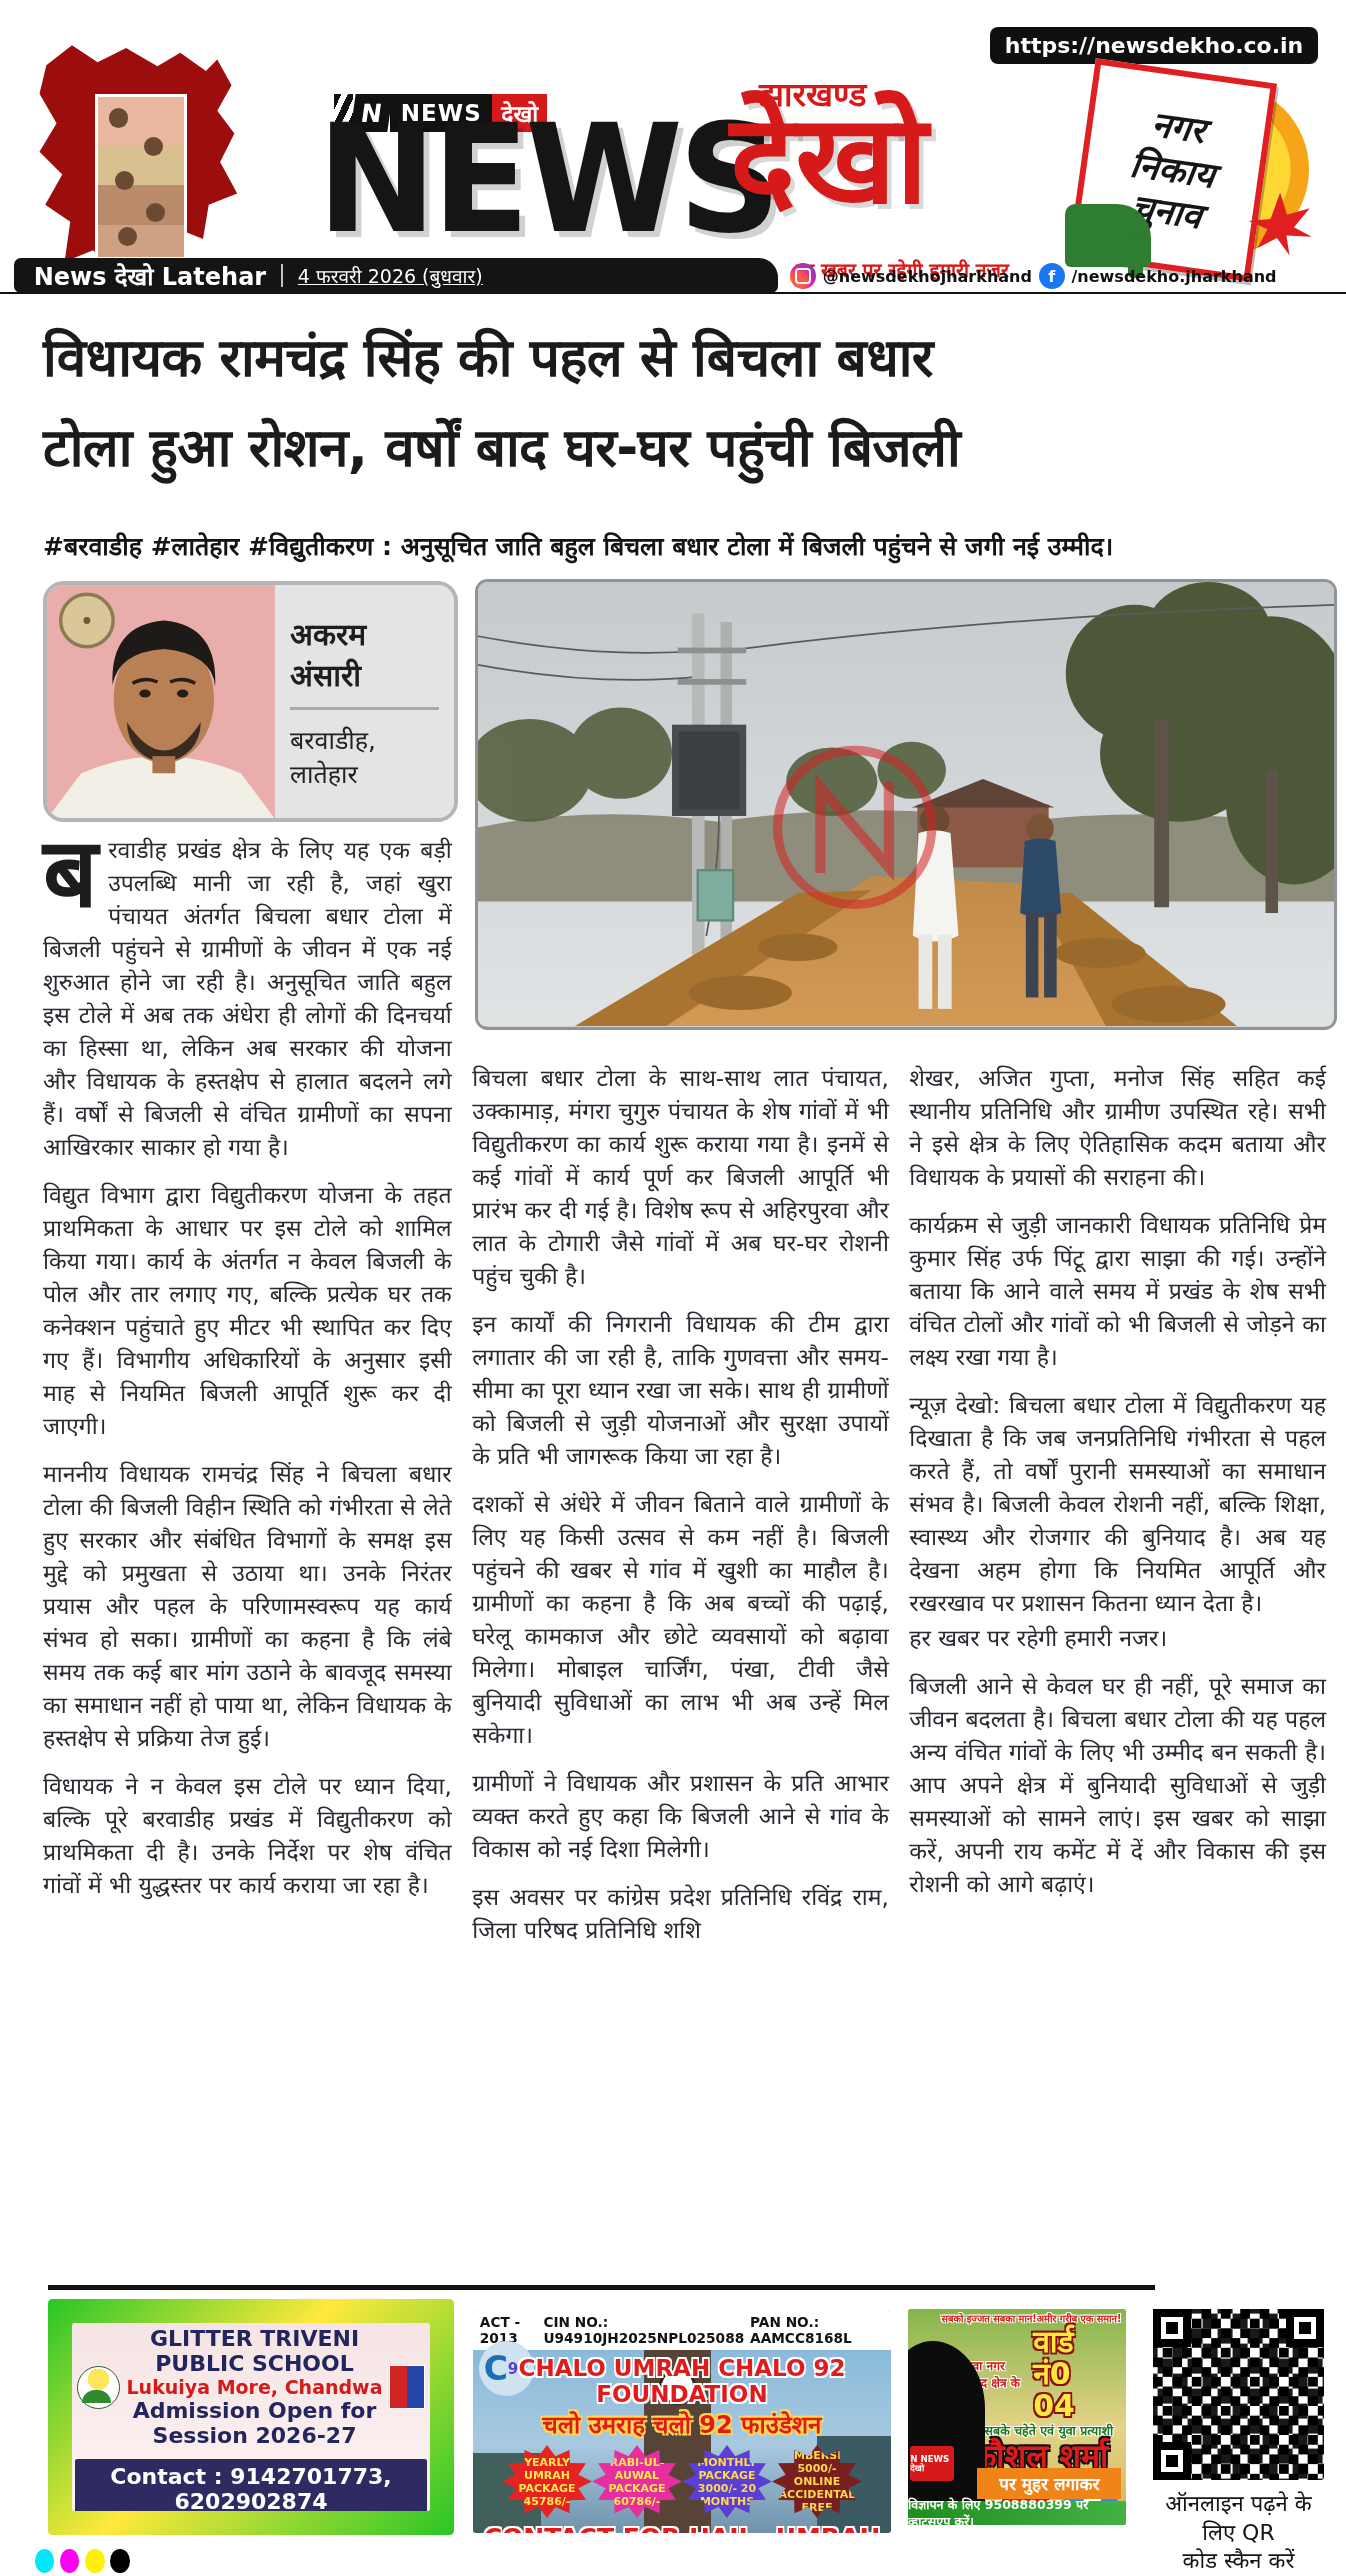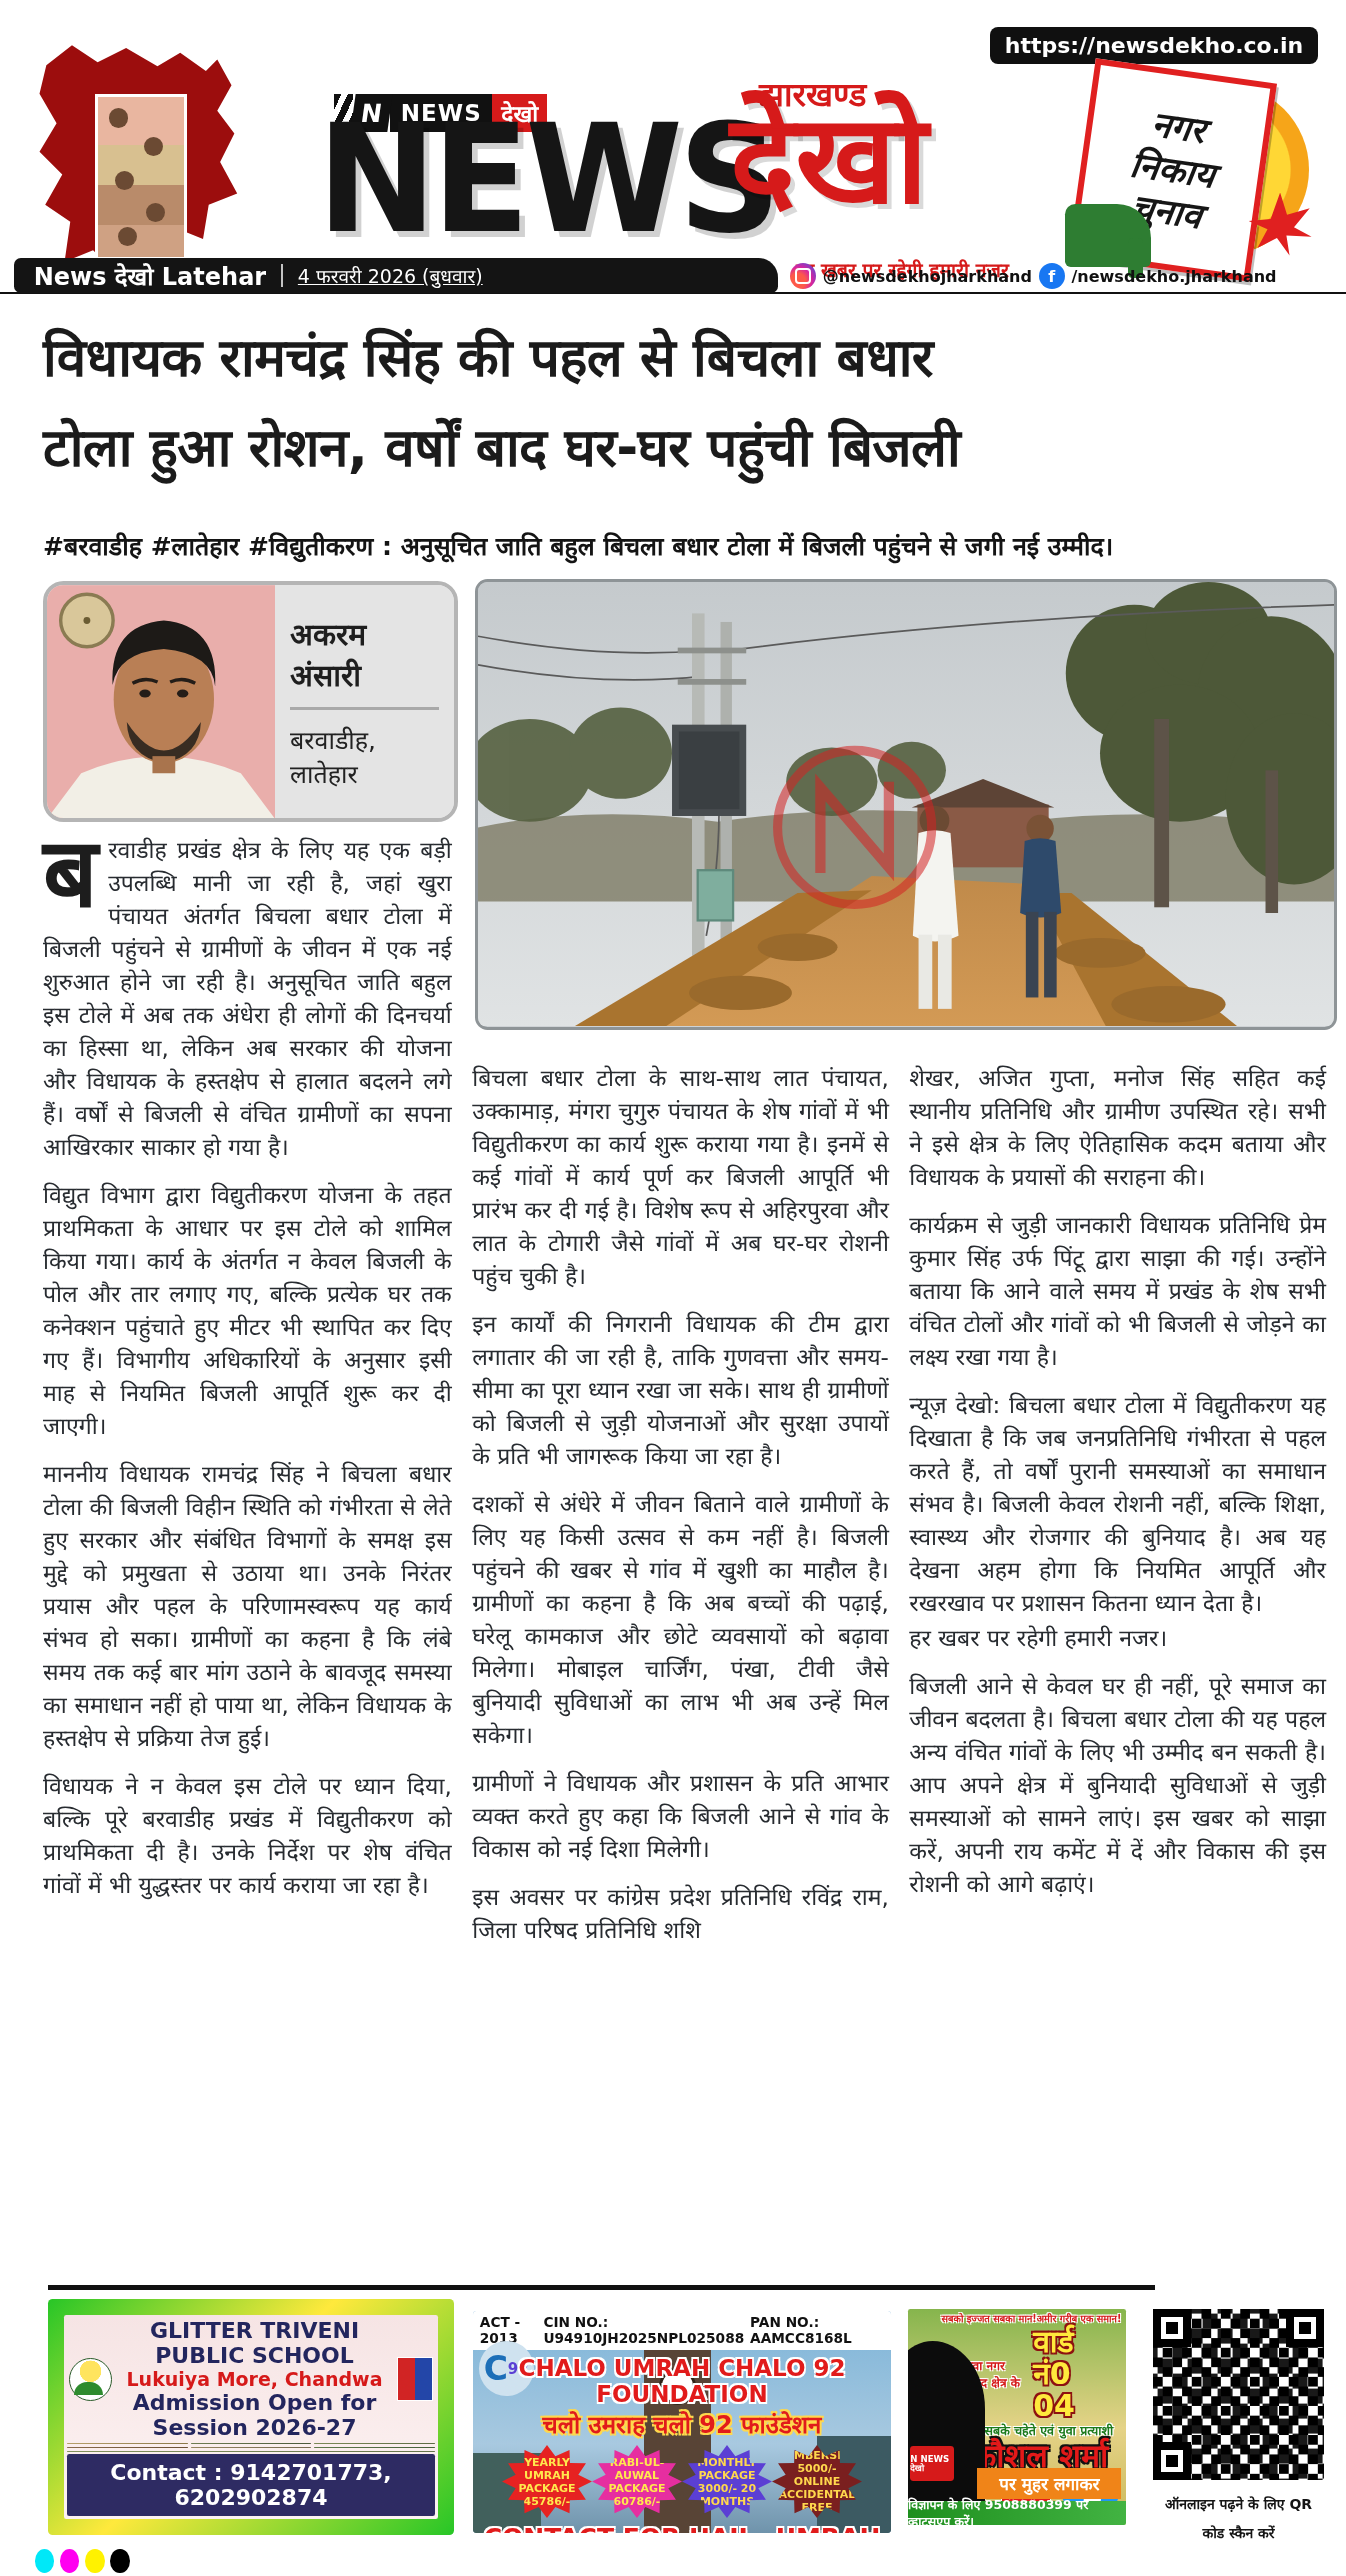--- a/index.html
+++ b/index.html
@@ -75,21 +75,21 @@
   .col1{width:410px;}
   .col2,.col3{width:418px;padding-top:228px;}
   .col p{margin:0 0 15px 0;}
   .dropcap{float:left;font-size:96px;line-height:73px;font-weight:bold;color:#1d1d1d;padding:3.4px 10.3px 0 0;}
 
   
   .ads-divider{position:absolute;left:48px;top:2285px;width:1107px;height:5.1px;background:#111;}
   .ad{position:absolute;box-sizing:border-box;overflow:hidden;}
 
   
-  .ad-school{left:48px;top:2299px;width:406px;height:236px;padding:16px;border-radius:4.6px;
+  .ad-school{left:48px;top:2299px;width:406px;height:236px;padding:24px;border-radius:4.6px;
              background:linear-gradient(135deg,#27c627,#ffe93c 45%,#27c627);}
   .ad-school-in{background:linear-gradient(180deg,#f6e4e4,#fdf3f3);height:100%;display:flex;flex-direction:column;border-radius:2.3px;overflow:hidden;}
   .sch-head{display:flex;align-items:center;padding:3.4px 4.6px 0 4.6px;gap:4.6px;}
   .sch-logo{width:41px;height:41px;border-radius:50%;background:radial-gradient(circle at 50% 30%,#ffe45e 0 30%,#fff 31%);
             border:1.7px solid #2b5c2b;flex:0 0 auto;position:relative;}
   .sch-logo:after{content:"";position:absolute;left:4.6px;bottom:4.6px;width:28.5px;height:13.7px;border-radius:28.5px 28.5px 0 0;background:#2e8b2e;}
   .sch-titles{flex:1;text-align:center;}
   .sch-title{font-size:22px;font-weight:800;color:#23265e;line-height:25px;}
   .sch-sub{font-size:19px;font-weight:bold;color:#d61a1a;line-height:22px;}
   .sch-adm{font-size:22px;font-weight:800;color:#23265e;line-height:25px;}
@@ -160,21 +160,21 @@
 
   
   .qr-wrap{position:absolute;left:1147px;top:2309px;width:183px;}
   .qr{width:171px;height:171px;margin:0 auto;background:
         repeating-conic-gradient(#000 0% 25%, #fff 25% 50%) 0 0/19.4px 19.4px,#fff;position:relative;
       outline:5.7px solid #fff;}
   .qr:before{content:"";position:absolute;inset:0;background:repeating-conic-gradient(rgba(0,0,0,.9) 0% 25%, transparent 25% 50%) 4.6px 4.6px/30px 30px;}
   .finder{position:absolute;width:38px;height:38px;border:8px solid #000;background:#fff;box-sizing:border-box;}
   .finder:after{content:"";position:absolute;left:4.6px;top:4.6px;width:12.5px;height:12.5px;background:#000;}
   .f1{left:0;top:0;} .f2{right:0;top:0;} .f3{left:0;bottom:0;}
-  .qr-caption{margin-top:10.3px;text-align:center;font-size:14px;line-height:28.5px;font-weight:bold;color:#151515;}
+  .qr-caption{margin-top:10.3px;text-align:center;font-size:22px;line-height:28.5px;font-weight:normal;color:#151515;}
 
   
   .dots{position:absolute;left:35px;top:2549px;display:flex;gap:5.7px;}
   .dot{width:19.4px;height:24px;border-radius:50%;}
 </style>
 </head>
 <body>
 
 <div id="page">
 

